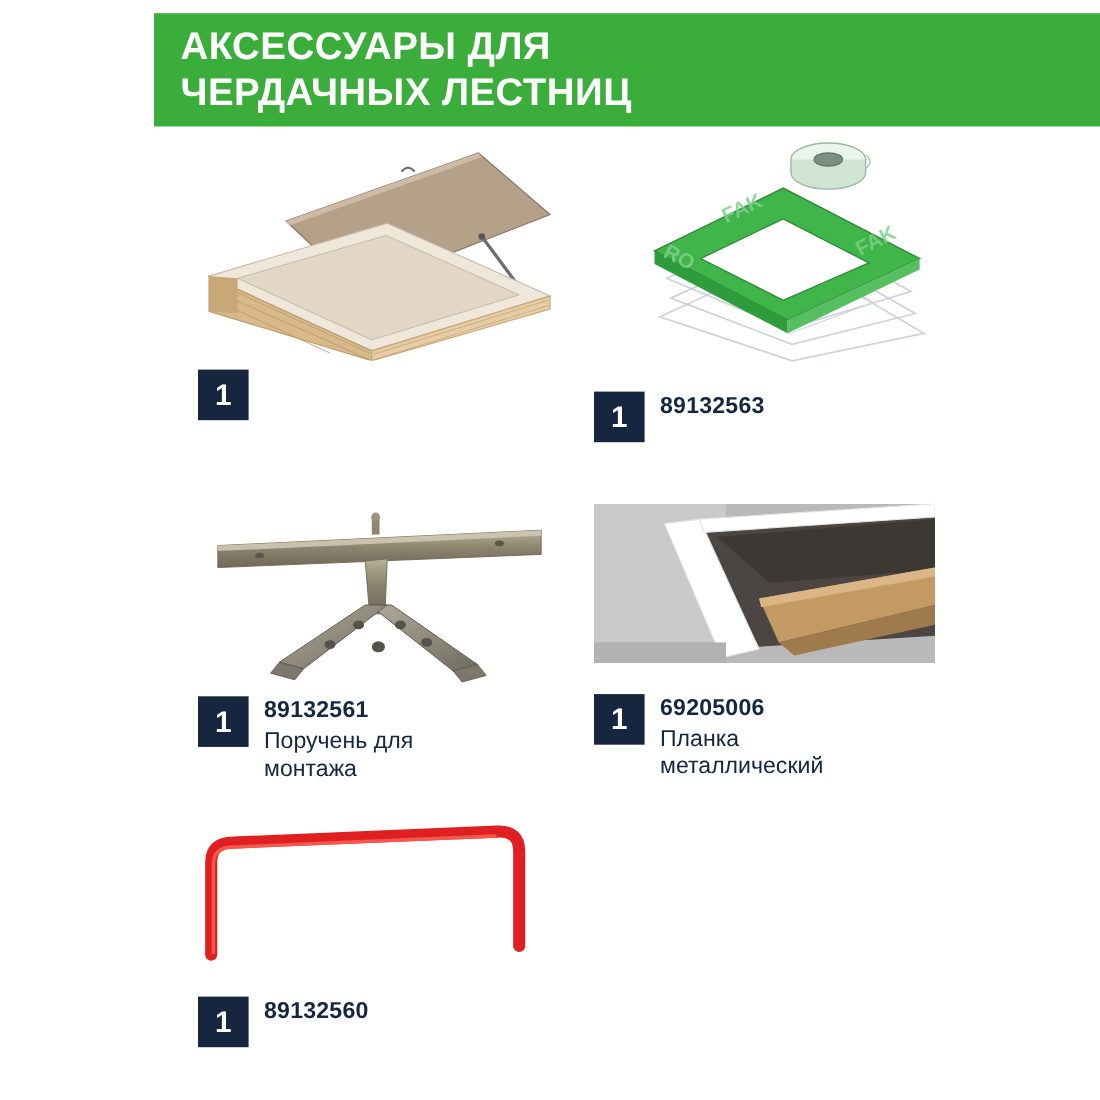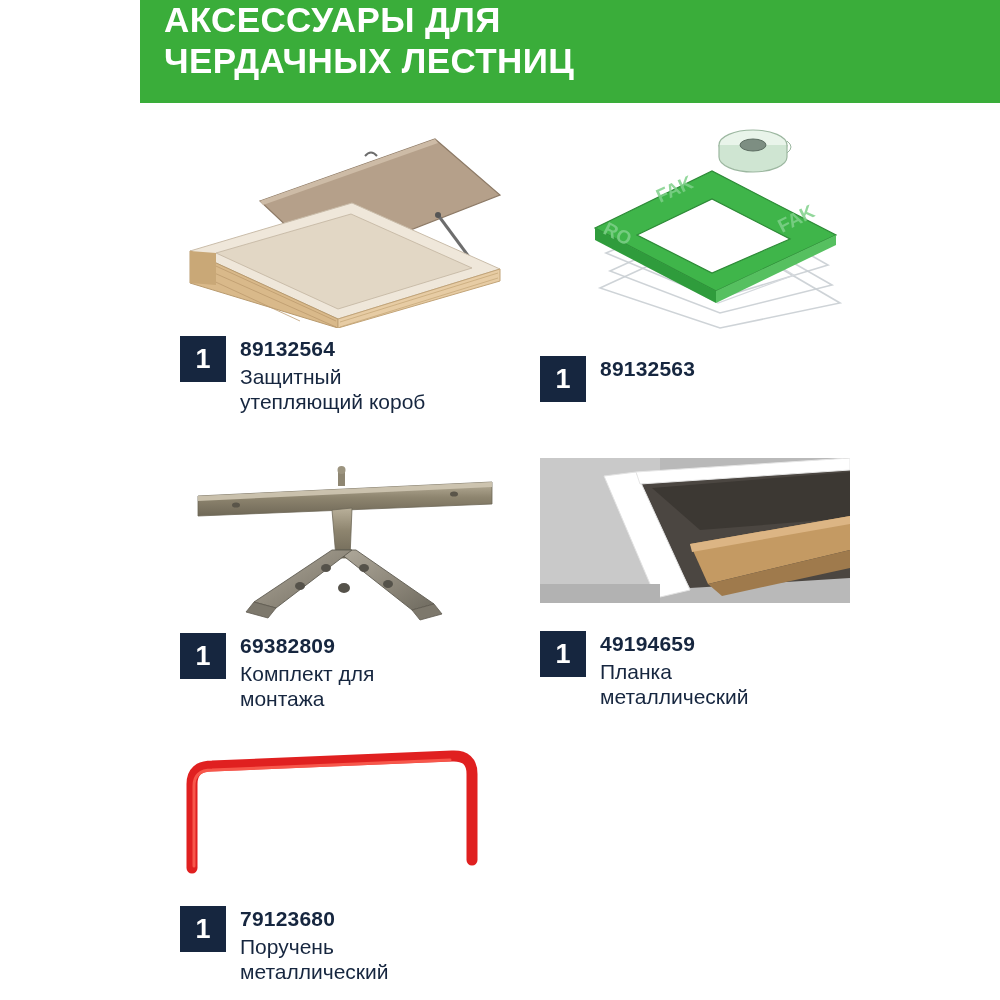--- a/index.html
+++ b/index.html
@@ -12,25 +12,26 @@
     height: 1000px;
     font-family: "Liberation Sans", sans-serif;
     overflow: hidden;
     position: relative;
   }
 
   
   .header {
     position: absolute;
     left: 140px;
-    top: 0;
+    top: 12px;
     width: 860px;
     height: 103px;
     background: #3aad3a;
     display: flex;
+    align-items: center;
   }
   .header-title {
     color: #ffffff;
     font-size: 35px;
     font-weight: bold;
     line-height: 1.16;
     letter-spacing: 0.4px;
     padding-left: 24px;
     text-transform: uppercase;
     white-space: pre-line;
@@ -149,25 +150,20 @@
         <g stroke="#c6a879" stroke-width="0.9" opacity="0.85">
           <line x1="160" y1="199" x2="318" y2="150"></line>
           <line x1="160" y1="204" x2="318" y2="155"></line>
         </g>
 
         <polygon points="10,128 36,130 36,162 10,160" fill="#c9a877"></polygon>
       </svg>
     </div>
     <div class="caption" style="margin-top:8px">
       <div class="qty-badge">1</div>
-      <div class="cap-text">
-        <div class="cap-code">89132564</div>
-        <div class="cap-name">Защитный
-утепляющий короб</div>
-      </div>
     </div>
   </div>
 
   <div class="cell" id="cell-2">
     <div class="photo ins-scene">
       <svg width="340" height="225" viewBox="0 0 340 225">
 
         <g fill="none" stroke="#c9ced3" stroke-width="1.6">
           <polygon points="60,175 180,120 300,190 180,215" opacity="0.9"></polygon>
           <polygon points="70,158 180,108 292,172 180,200" opacity="0.9"></polygon>
@@ -248,22 +244,22 @@
 
         <g fill="#5a5549">
           <ellipse cx="56" cy="47" rx="4" ry="2.6"></ellipse>
           <ellipse cx="274" cy="36" rx="4" ry="2.6"></ellipse>
         </g>
       </svg>
     </div>
     <div class="caption" style="margin-top:10px">
       <div class="qty-badge">1</div>
       <div class="cap-text">
-        <div class="cap-code">69382809</div>
-        <div class="cap-name">Комплект для
+        <div class="cap-code">89132561</div>
+        <div class="cap-name">Поручень для
 монтажа</div>
       </div>
     </div>
   </div>
 
   <div class="cell" id="cell-4">
     <div class="photo strip-scene">
       <svg width="310" height="145" viewBox="0 0 310 145">
 
         <rect x="0" y="0" width="310" height="145" fill="#b9b9b9"></rect>
@@ -278,37 +274,35 @@
 
         <polygon points="64,18 96,14 150,132 116,140" fill="#ffffff" stroke="#e2e2e2" stroke-width="1"></polygon>
         <polygon points="96,14 310,0 310,12 100,26" fill="#ffffff" stroke="#e6e6e6" stroke-width="1"></polygon>
 
         <rect x="0" y="126" width="120" height="19" fill="#b2b2b2"></rect>
       </svg>
     </div>
     <div class="caption" style="margin-top:28px">
       <div class="qty-badge">1</div>
       <div class="cap-text">
-        <div class="cap-code">49194659</div>
+        <div class="cap-code">69205006</div>
         <div class="cap-name">Планка
 металлический</div>
       </div>
     </div>
   </div>
 
   <div class="cell" id="cell-5">
     <div class="photo rail-scene">
       <svg width="330" height="130" viewBox="0 0 330 130">
         <path d="M12 120 L12 36 Q12 18 32 18 L272 8 Q292 7 292 26 L292 112" fill="none" stroke="#e02020" stroke-width="11" stroke-linecap="round"></path>
         <path d="M14 118 L14 38 Q14 22 32 22 L270 12" fill="none" stroke="#ff6a5a" stroke-width="3" stroke-linecap="round" opacity="0.75"></path>
       </svg>
     </div>
     <div class="caption" style="margin-top:28px">
       <div class="qty-badge">1</div>
       <div class="cap-text">
-        <div class="cap-code">79123680</div>
-        <div class="cap-name">Поручень
-металлический</div>
+        <div class="cap-code">89132560</div>
       </div>
     </div>
   </div>
 
 </div>
 
 </body></html>

